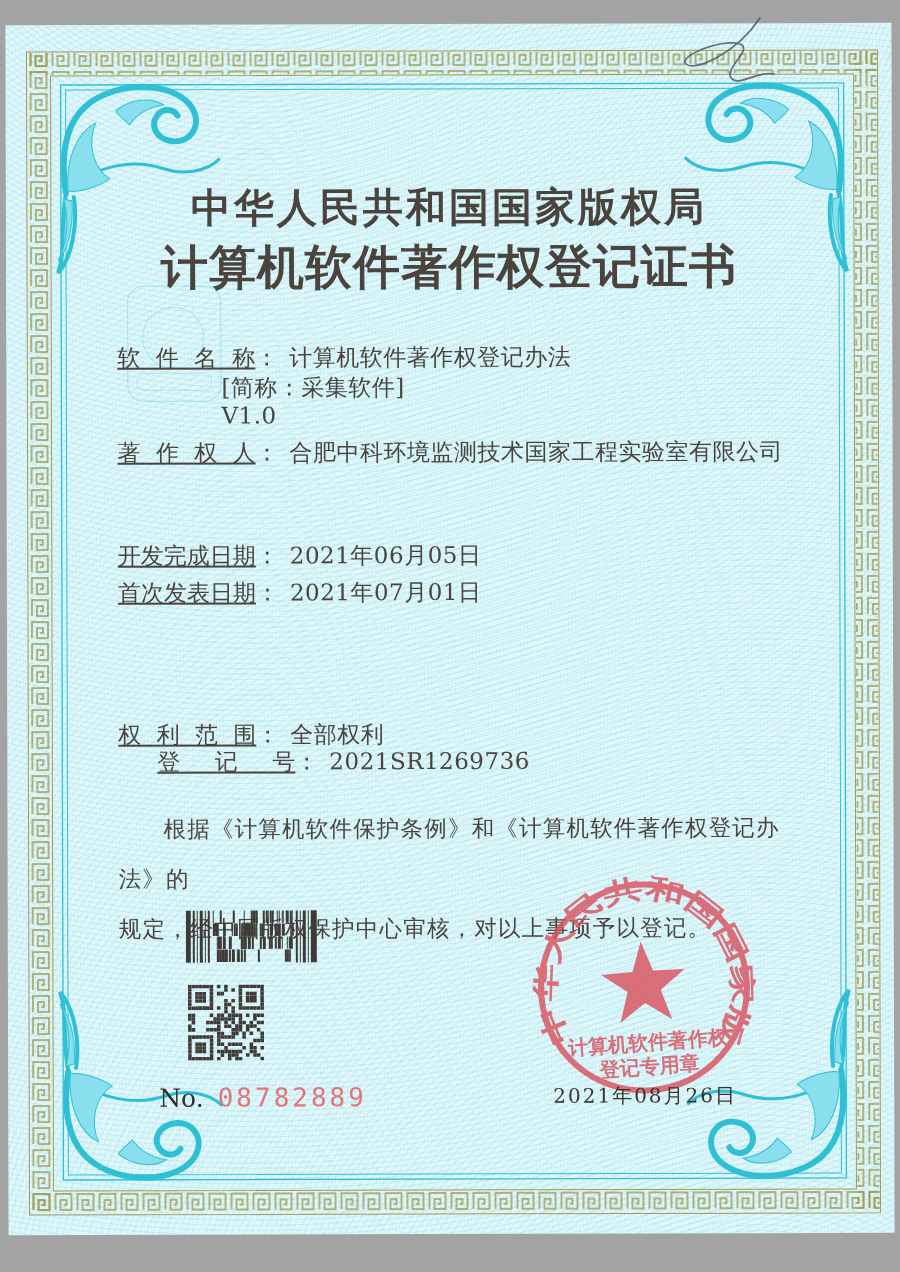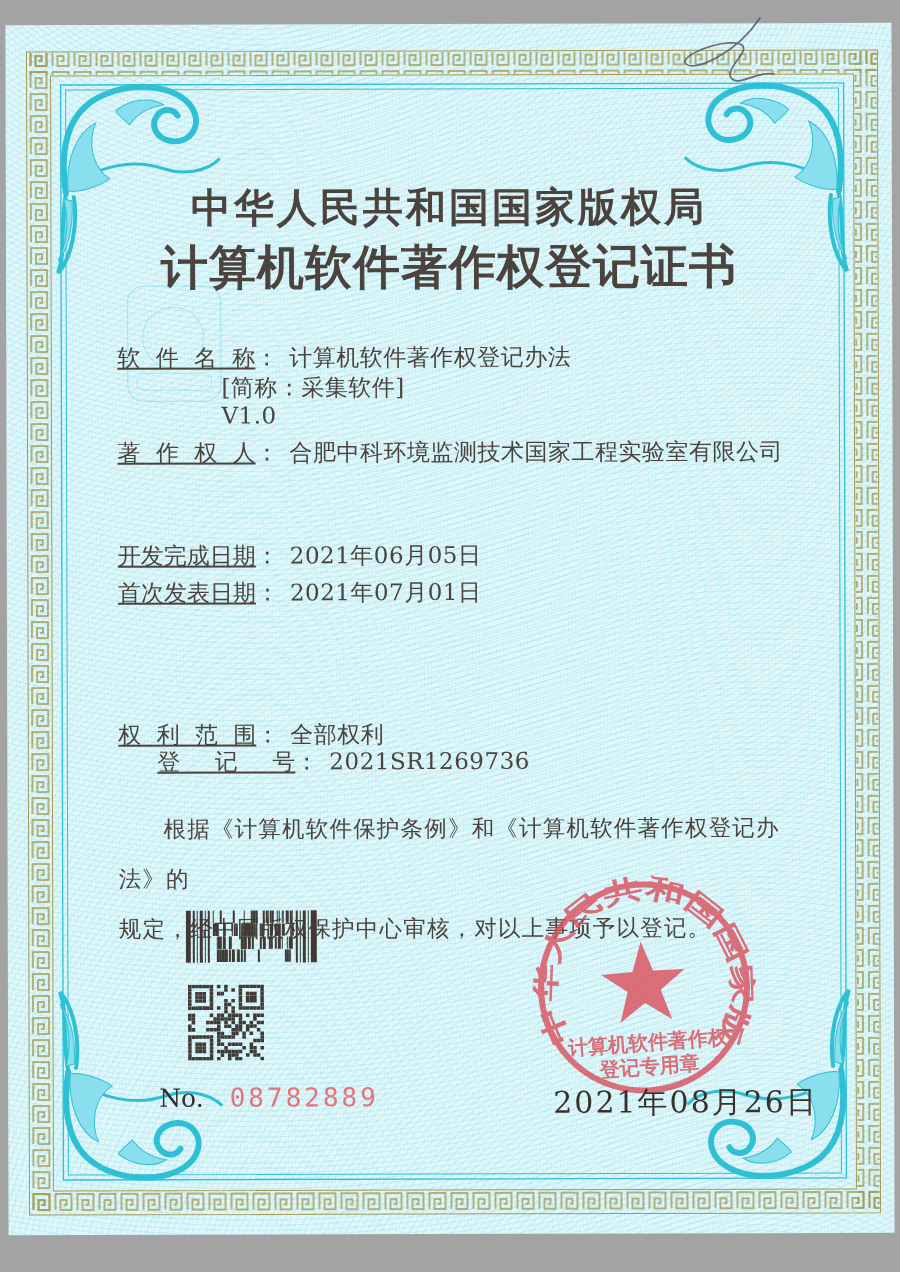--- a/index.html
+++ b/index.html
@@ -48,23 +48,23 @@
   .field-value { letter-spacing:.5px; }
   .vline { margin-left:104px; line-height:28px; letter-spacing:.5px; }
 
   .statement { left:111px; top:779px; width:700px; font-size:22.5px; line-height:50px; letter-spacing:1.2px; }
   .statement .ind { text-indent:2em; }
 
   .barcode-wrap { position:absolute; left:178px; top:884px; }
   .qr-wrap     { position:absolute; left:180px; top:960px; }
 
   .serial-row { left:151px; top:1058px; font-size:25px; color:#332e29; }
-  .serial-number { font-family:"DejaVu Sans Mono","Liberation Mono",monospace; color:var(--serial-red,#e5737a); letter-spacing:3px; margin-left:26px; font-size:26px; }
-
-  .issue-date { left:545px; top:1059px; font-size:30px; color:#38322c; letter-spacing:2px; font-weight:500; }
+  .serial-number { font-family:"DejaVu Sans Mono","Liberation Mono",monospace; color:var(--serial-red,#e5737a); letter-spacing:3px; margin-left:14px; font-size:26px; }
+
+  .issue-date { left:545px; top:1059px; font-size:20px; color:#38322c; letter-spacing:2px; font-weight:500; }
 
   .seal-wrap { position:absolute; left:521px; top:849px; width:230px; height:230px; }
   .seal-stroke { stroke:var(--seal-red,#d9515f); fill:none; }
   .seal-fill { fill:var(--seal-red,#d9515f); }
   .seal-text { fill:var(--seal-red,#d9515f); font-family:"DejaVu Serif","Liberation Serif",serif; font-weight:bold; }
 
   svg.scribble { position:absolute; left:660px; top:8px; width:180px; height:100px; }
 </style>
 </head>
 <body>

